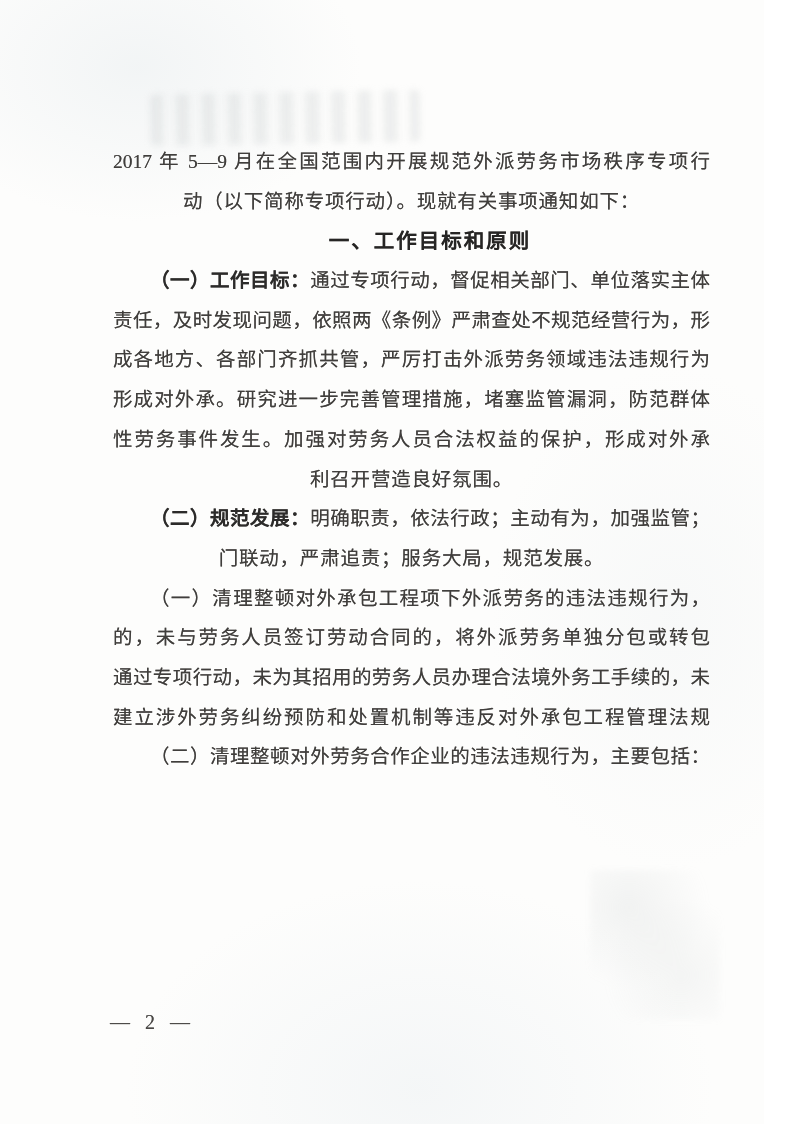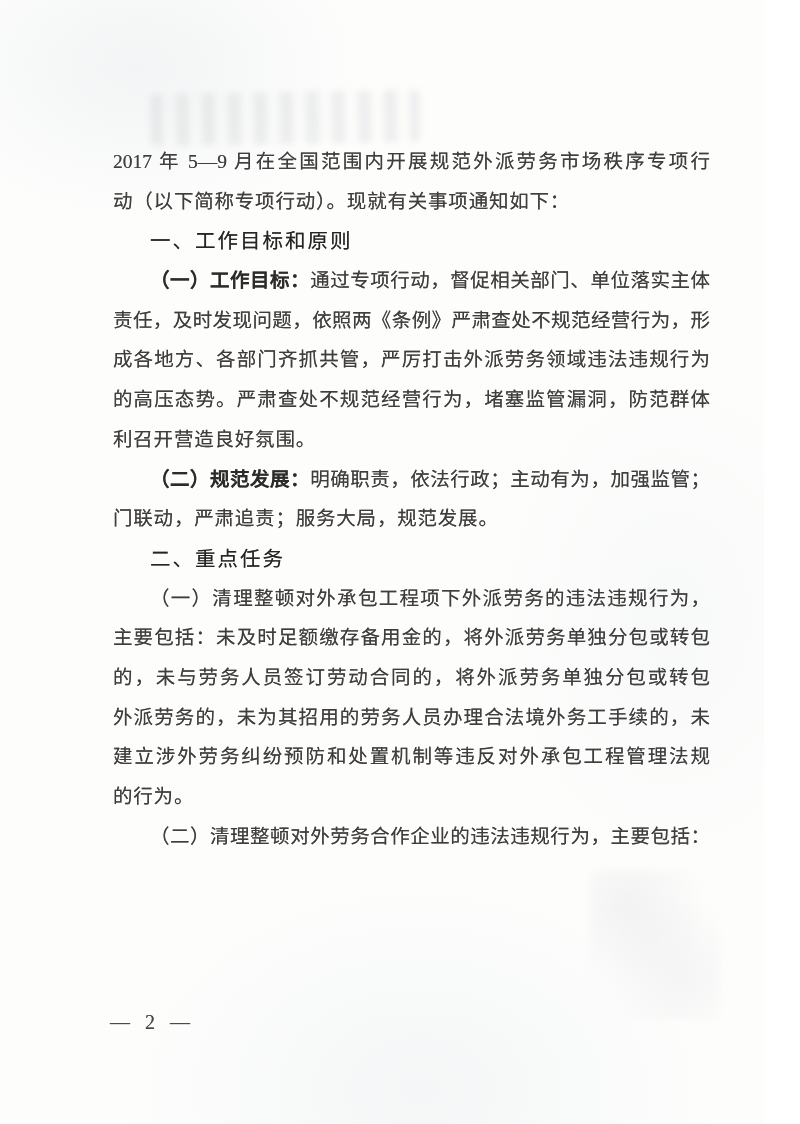--- a/index.html
+++ b/index.html
@@ -47,34 +47,35 @@
     width: 597px;
     font-size: 19.5px;
     color: #403e3c;
     text-shadow: 0 0 0.6px rgba(74,72,70,0.75);
   }
   .line {
     height: 39.7px;
     line-height: 39.7px;
     white-space: nowrap;
     letter-spacing: 0.8px;
+    text-align: center;
   }
   .line.fill {
     white-space: normal;
     overflow: hidden;
     text-align: justify;
     text-align-last: justify;
     letter-spacing: 0;
   }
   .line.indent {
     padding-left: 37px;
   }
   .line.heading {
     font-family: "Liberation Sans", "DejaVu Sans", sans-serif;
-    font-weight: 400;
+    font-weight: 700;
     color: #262524;
     font-size: 20.5px;
     letter-spacing: 2px;
   }
   .lead {
     font-weight: 700;
     color: #2c2b2a;
   }
   .pagenum {
     position: absolute;
@@ -94,28 +95,26 @@
   <div class="ghost ghost-top"></div>
   <div class="ghost ghost-right"></div>
 
   <main class="textblock" id="lines">
       <div class="line fill">2017 年 5—9 月在全国范围内开展规范外派劳务市场秩序专项行</div>
       <div class="line">动（以下简称专项行动）。现就有关事项通知如下：</div>
       <div class="line indent heading">一、工作目标和原则</div>
       <div class="line fill indent"><span class="lead">（一）工作目标：</span>通过专项行动，督促相关部门、单位落实主体</div>
       <div class="line fill">责任，及时发现问题，依照两《条例》严肃查处不规范经营行为，形</div>
       <div class="line fill">成各地方、各部门齐抓共管，严厉打击外派劳务领域违法违规行为</div>
-      <div class="line fill">的高压态势。严肃查处不规范经营行为，堵塞监管漏洞，防范群体</div>
+      <div class="line fill">形成对外承。研究进一步完善管理措施，堵塞监管漏洞，防范群体</div>
+      <div class="line fill">性劳务事件发生。加强对劳务人员合法权益的保护，形成对外承</div>
       <div class="line">利召开营造良好氛围。</div>
       <div class="line fill indent"><span class="lead">（二）规范发展：</span>明确职责，依法行政；主动有为，加强监管；部</div>
       <div class="line">门联动，严肃追责；服务大局，规范发展。</div>
-      <div class="line indent heading">二、重点任务</div>
       <div class="line fill indent">（一）清理整顿对外承包工程项下外派劳务的违法违规行为，</div>
-      <div class="line fill">主要包括：未及时足额缴存备用金的，将外派劳务单独分包或转包</div>
       <div class="line fill">的，未与劳务人员签订劳动合同的，将外派劳务单独分包或转包</div>
-      <div class="line fill">外派劳务的，未为其招用的劳务人员办理合法境外务工手续的，未</div>
+      <div class="line fill">通过专项行动，未为其招用的劳务人员办理合法境外务工手续的，未</div>
       <div class="line fill">建立涉外劳务纠纷预防和处置机制等违反对外承包工程管理法规</div>
-      <div class="line">的行为。</div>
       <div class="line fill indent">（二）清理整顿对外劳务合作企业的违法违规行为，主要包括：</div>
     </main>
 
   <div class="pagenum">— 2 —</div>
 </div>
 
 </body></html>

